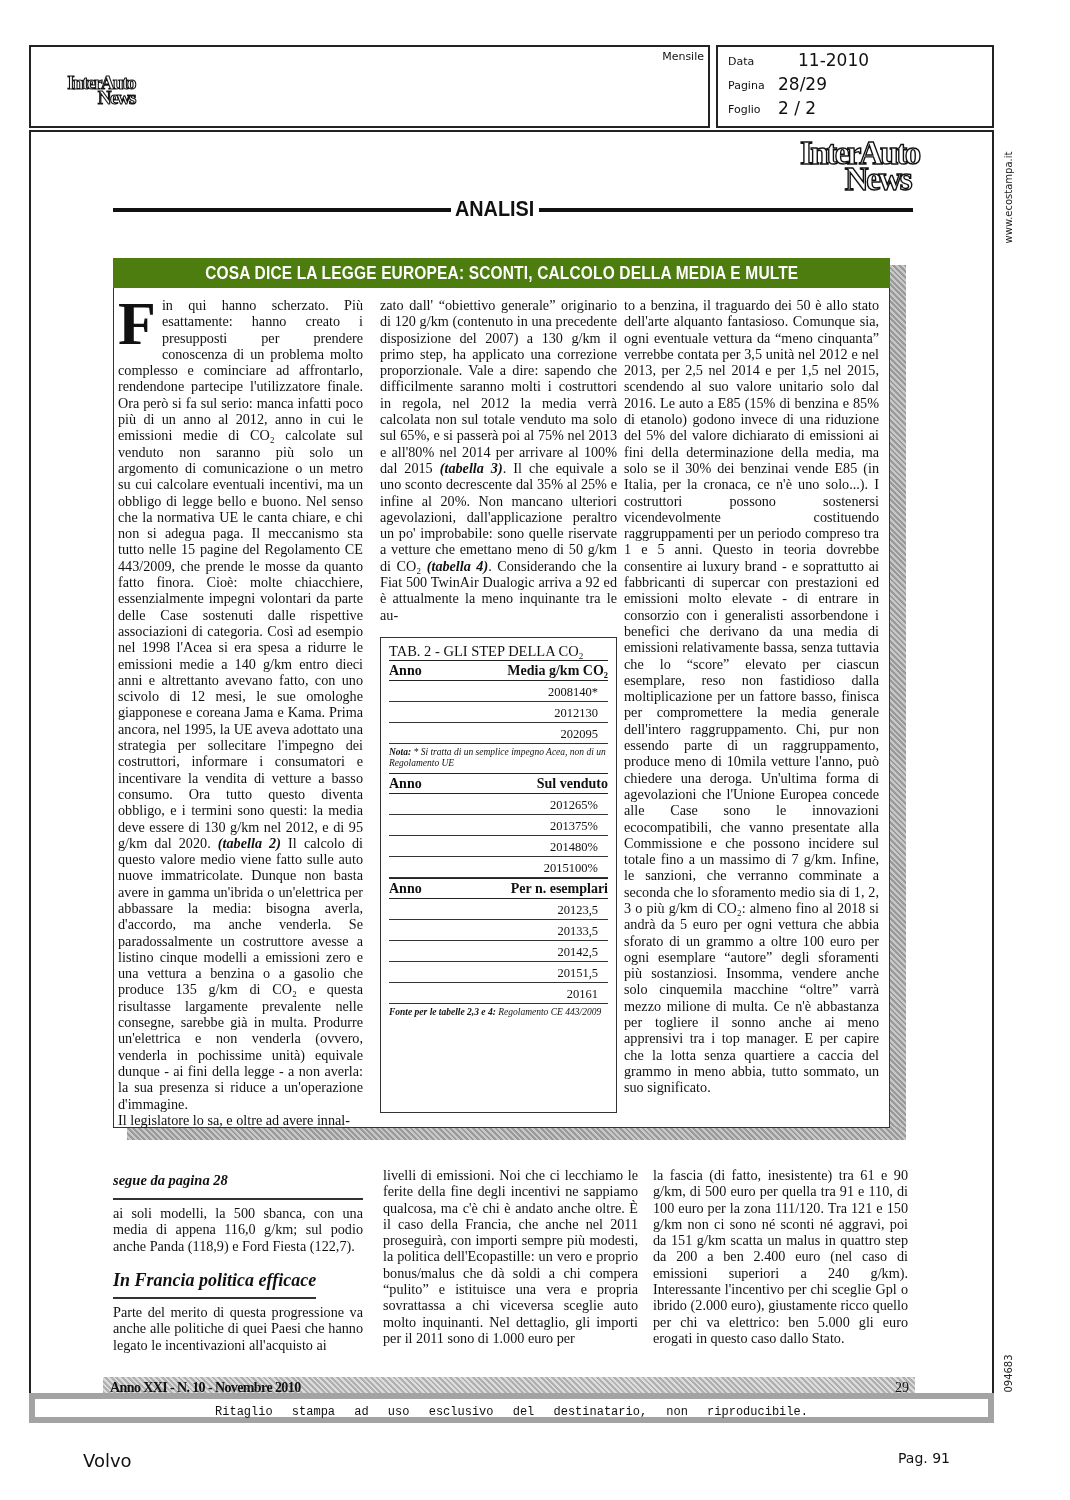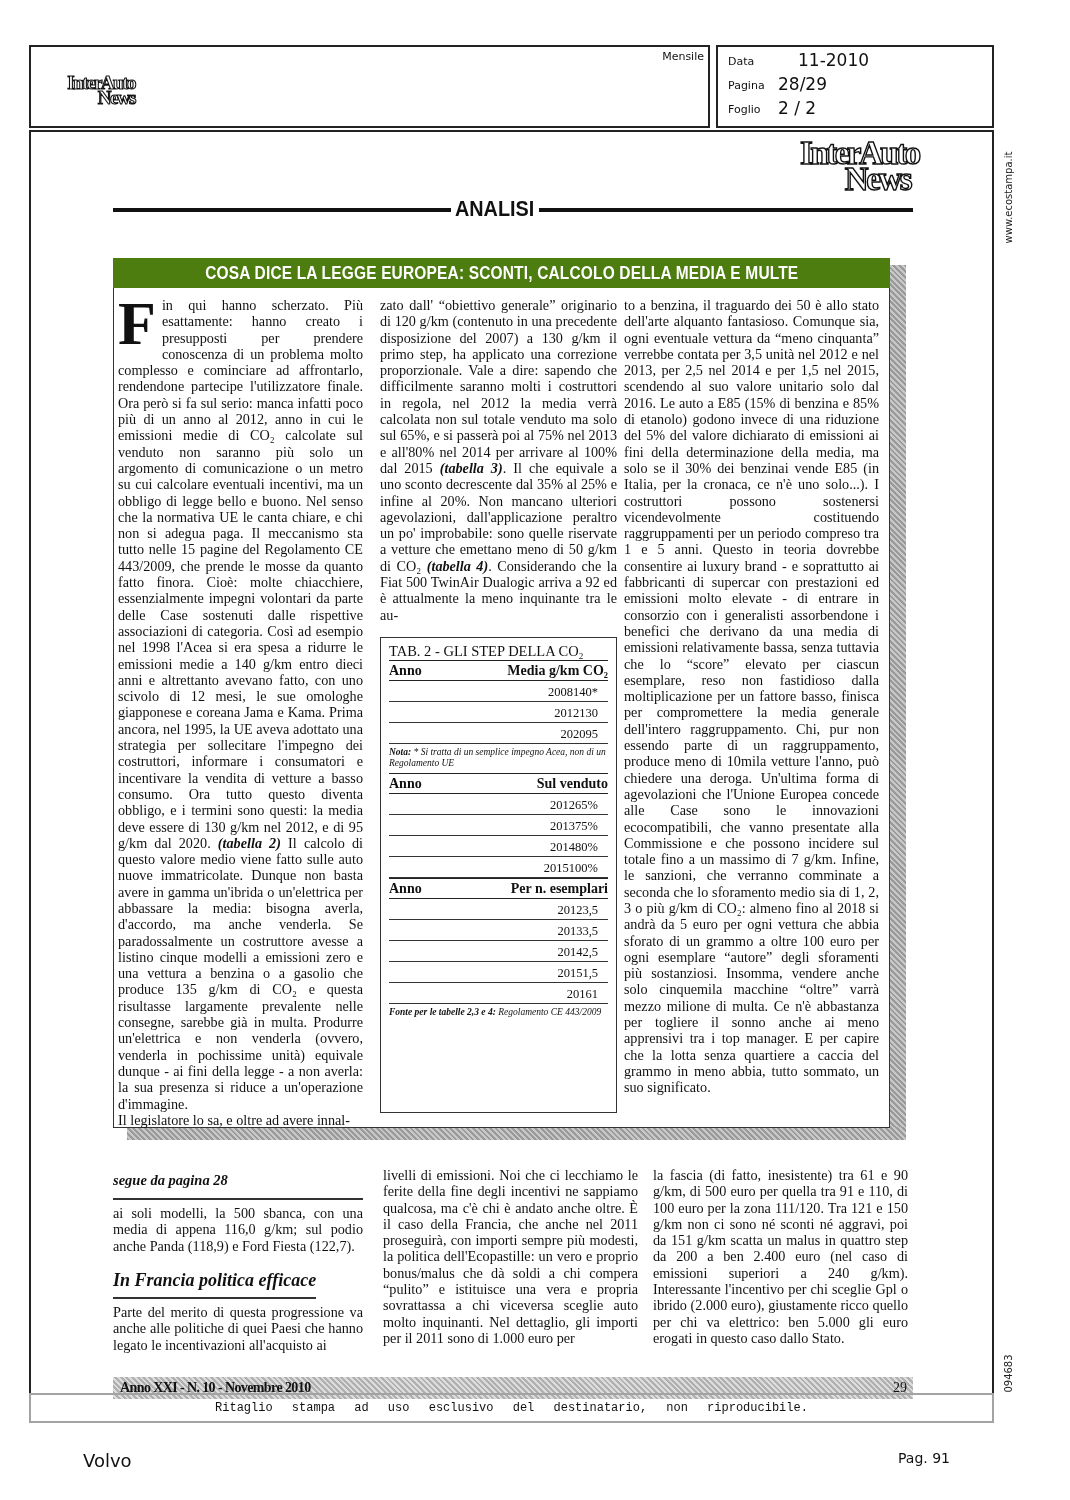--- a/index.html
+++ b/index.html
@@ -10,21 +10,21 @@
   #hdr-left { left:29px; top:45px; width:681px; height:83px; border:2px solid #222; box-sizing:border-box; }
   #hdr-right { left:716px; top:45px; width:278px; height:83px; border:2px solid #222; box-sizing:border-box; }
   .logo-small { position:absolute; left:24px; top:28px; font-family:"Liberation Serif", serif; font-size:19px; line-height:15px; letter-spacing:-1.5px; color:#fff; -webkit-text-stroke:1.1px #111; font-weight:bold; text-align:right; width:80px; }
   .logo-small span { display:block; }
   #mensile { position:absolute; right:4px; top:3px; font-size:11px; font-family:"DejaVu Sans", sans-serif; }
   .meta-row { position:absolute; left:10px; font-size:11px; }
   .meta-val { position:absolute; left:50px; font-size:17px; top:-5px; white-space:nowrap; }
 
   
   #main-frame { left:29px; top:130px; width:965px; height:1263px; border:2px solid #222; border-bottom:none; box-sizing:border-box; }
-  #footer-frame { left:29px; top:1393px; width:965px; height:30px; border:2px solid #a3a3a3; box-sizing:border-box; }
+  #footer-frame { left:29px; top:1393px; width:965px; height:30px; border:6px solid #a3a3a3; box-sizing:border-box; }
   #ritaglio { position:absolute; left:0; right:0; top:6px; text-align:center; font-family:"Liberation Mono", monospace; font-size:12px; word-spacing:12px; }
 
   
   #side-site { left:1000px; top:140px; width:16px; height:120px; }
   #side-site span { position:absolute; left:-52px; top:52px; transform:rotate(-90deg); font-size:10px; white-space:nowrap; width:120px; text-align:center; color:#222; }
   #side-code { left:1000px; top:1340px; width:16px; height:70px; }
   #side-code span { position:absolute; left:-27px; top:28px; transform:rotate(-90deg); font-size:10px; white-space:nowrap; width:70px; text-align:center; color:#222; }
 
   
   .rule { position:absolute; height:4px; background:#111; }
@@ -60,21 +60,21 @@
   #segue-rule { left:113px; top:1198px; width:250px; height:1.5px; background:#333; }
   .lcol { position:absolute; font-family:"Liberation Serif", serif; font-size:14.2px; line-height:16.3px; text-align:justify; }
   #lcol1a { left:113px; top:1205px; width:250px; }
   #subhead { left:113px; top:1270px; font-family:"Liberation Serif", serif; font-weight:bold; font-style:italic; font-size:18px; }
   #subhead-rule { left:113px; top:1297px; width:203px; height:1.5px; background:#333; }
   #lcol1b { left:113px; top:1304px; width:250px; }
   #lcol2 { left:383px; top:1167px; width:255px; }
   #lcol3 { left:653px; top:1167px; width:255px; }
 
   
-  #foot-strip { left:113px; top:1377px; width:800px; height:22px; background:repeating-linear-gradient(45deg,#b0b0b0 0 2px,#dcdcdc 2px 4px); }
+  #foot-strip { left:103px; top:1377px; width:800px; height:22px; background:repeating-linear-gradient(45deg,#b0b0b0 0 2px,#dcdcdc 2px 4px);padding-left:12px; }
   #foot-issue { position:absolute; left:7px; top:3px; font-family:"Liberation Serif", serif; font-weight:bold; font-size:14px; letter-spacing:-0.6px; }
   #foot-page { position:absolute; right:6px; top:3px; font-family:"Liberation Serif", serif; font-weight:normal; font-size:14px; }
 
   #doc-name { left:83px; top:1450px; font-size:18px; font-family:"DejaVu Sans", sans-serif; }
   #doc-page { left:898px; top:1450px; font-size:14px; font-family:"DejaVu Sans", sans-serif; }
 </style>
 </head>
 <body>
 
 <div id="hdr-left" class="abs">

